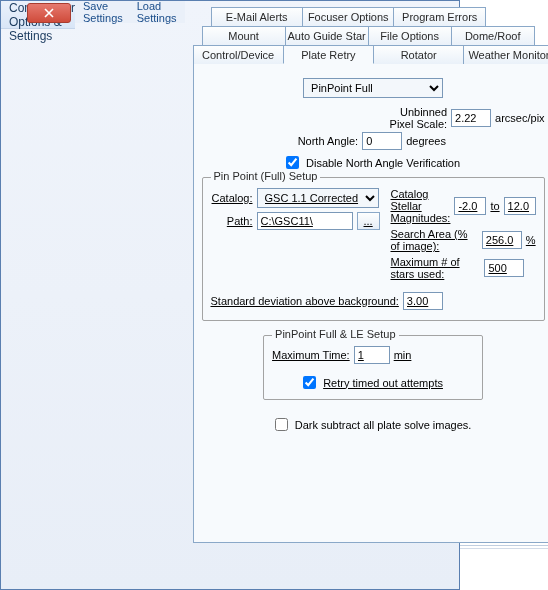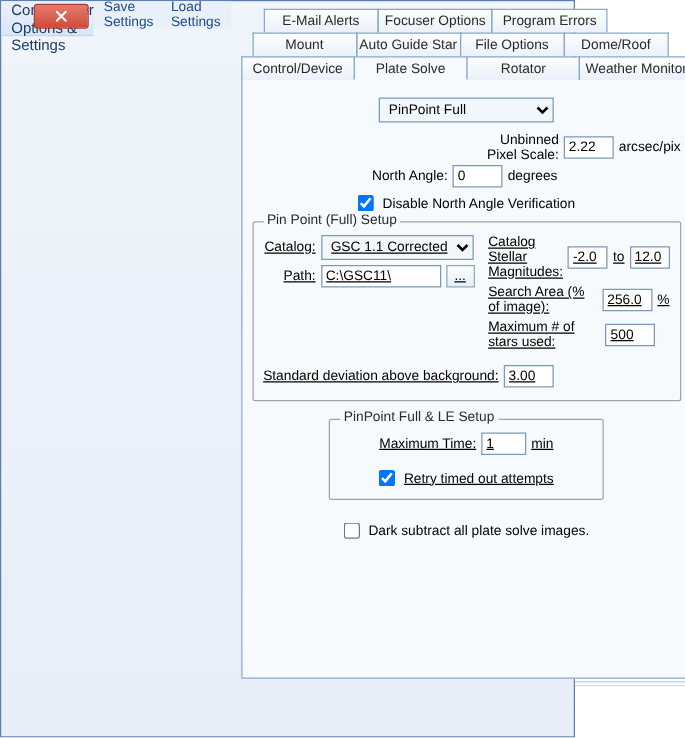--- a/index.html
+++ b/index.html
@@ -212,21 +212,21 @@
         <div class="tab">Program Errors</div>
       </div>
       <div class="tab-row" style="margin-left:9px; width:92%;">
         <div class="tab">Mount Parameters</div>
         <div class="tab">Auto Guide Star</div>
         <div class="tab">File Options</div>
         <div class="tab">Dome/Roof</div>
       </div>
       <div class="tab-row">
         <div class="tab">Control/Device</div>
-        <div class="tab active">Plate Solve</div>
+        <div class="tab active">Plate Retry</div>
         <div class="tab">Rotator</div>
         <div class="tab">Weather Monitor</div>
       </div>
 
       <div class="tab-content">
 
         <div class="row" style="justify-content:center; margin-top:4px;">
           <select style="width:140px;">
             <option>PinPoint Full</option>
           </select>
@@ -291,21 +291,21 @@
           </div>
 
           <div class="row" style="margin-top:10px;">
             <span>Standard deviation above background:</span>
             <input type="text" style="width: 40px;" value="3.00">
           </div>
         </div>
 
         <div class="fieldset" style="width:220px; margin:14px auto 0 auto;">
           <div class="legend">PinPoint Full &amp; LE Setup</div>
-          <div class="row" style="justify-content:center;">
+          <div class="row" style="justify-content:flex-start;">
             <span>Maximum Time:</span>
             <input type="text" style="width: 36px;" value="1">
             <span>min</span>
           </div>
           <div class="row" style="justify-content:center; margin-top:12px;">
             <input type="checkbox" checked="" style="">
             <span>Retry timed out attempts</span>
           </div>
         </div>
 

